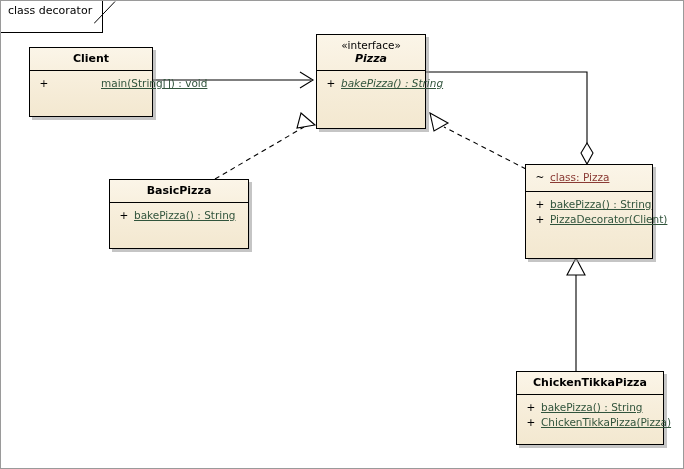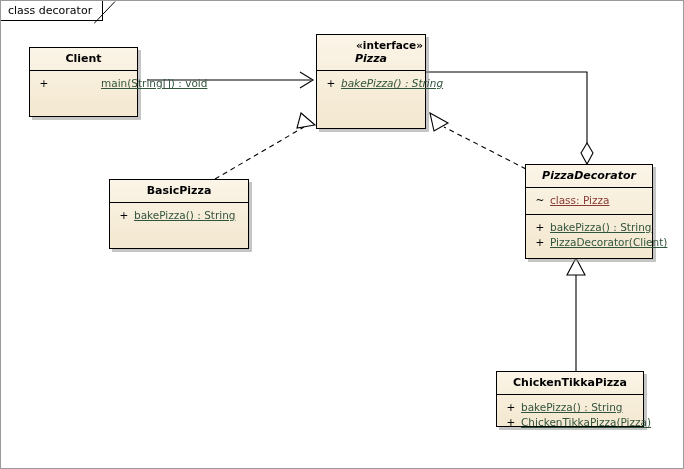--- a/index.html
+++ b/index.html
@@ -16,21 +16,21 @@
     box-sizing: border-box;
     overflow: hidden;
     font-family: "DejaVu Sans", "Liberation Sans", sans-serif;
   }
 
   
   #frame-tab {
     position: absolute;
     left: 0px;
     top: 0px;
-    height: 20px;
+    height: 32px;
     width: 102px;
     box-sizing: border-box;
     border-right: 1px solid #000;
     border-bottom: 1px solid #000;
     background: #ffffff;
     z-index: 5;
   }
   #frame-tab-label {
     position: absolute;
     left: 7px;
@@ -73,25 +73,24 @@
     border-bottom: 1px solid #000000;
     text-align: center;
     padding: 4px 2px 5px 2px;
     font-size: 11px;
     font-weight: bold;
     color: #000000;
     line-height: 13px;
   }
   .stereotype {
     display: block;
-    font-weight: bold;
+    font-weight: normal;
     font-size: 10.5px;
     color: #000000;
     letter-spacing: 0px;
-    text-align: right;
   }
   .italic-name { font-style: italic; margin-top: 37px; }
 
   .uml-compartment {
     box-sizing: border-box;
     padding: 5px 4px 6px 4px;
   }
   .uml-compartment + .uml-compartment {
     border-top: 1px solid #000000;
   }
@@ -151,21 +150,21 @@
       <polyline points="425,71 586,71 586,143" stroke="#000000" stroke-width="1.1" fill="none"></polyline>
       <path d="M586,142 L592,152 L586,163 L580,152 Z" stroke="#000000" stroke-width="1.1" fill="#ffffff"></path>
     </g>
 
     <g>
       <line x1="575" y1="370" x2="575" y2="272" stroke="#000000" stroke-width="1.1"></line>
       <path d="M575,257 L584,274 L566,274 Z" stroke="#000000" stroke-width="1.1" fill="#ffffff"></path>
     </g>
   </svg>
 
-  <div class="uml-box" style="left:28px; top:46px; width:109px; height:70px;">
+  <div class="uml-box" style="left:28px; top:46px; width:124px; height:70px;">
     <div class="uml-title">
       <span>Client</span>
     </div>
     <div class="uml-compartment">
       <div class="uml-feature">
         <span class="vis">+</span>
         <span class="feat-text underline">main(String[]) : void</span>
       </div>
     </div>
   </div>
@@ -189,42 +188,39 @@
     </div>
     <div class="uml-compartment">
       <div class="uml-feature">
         <span class="vis">+</span>
         <span class="feat-text">bakePizza() : String</span>
       </div>
     </div>
   </div>
 
   <div class="uml-box" style="left:524px; top:163px; width:128px; height:95px;">
-    <div class="uml-title">
-      <span class="italic-name">PizzaDecorator</span>
-    </div>
     <div class="uml-compartment">
       <div class="uml-feature attr">
         <span class="vis">~</span>
         <span class="feat-text">class:  Pizza</span>
       </div>
     </div>
     <div class="uml-compartment">
       <div class="uml-feature">
         <span class="vis">+</span>
         <span class="feat-text">bakePizza() : String</span>
       </div>
       <div class="uml-feature">
         <span class="vis">+</span>
         <span class="feat-text">PizzaDecorator(Client)</span>
       </div>
     </div>
   </div>
 
-  <div class="uml-box" style="left:495px; top:370px; width:148px; height:56px;">
+  <div class="uml-box" style="left:515px; top:370px; width:148px; height:74px;">
     <div class="uml-title">
       <span>ChickenTikkaPizza</span>
     </div>
     <div class="uml-compartment">
       <div class="uml-feature">
         <span class="vis">+</span>
         <span class="feat-text">bakePizza() : String</span>
       </div>
       <div class="uml-feature">
         <span class="vis">+</span>

